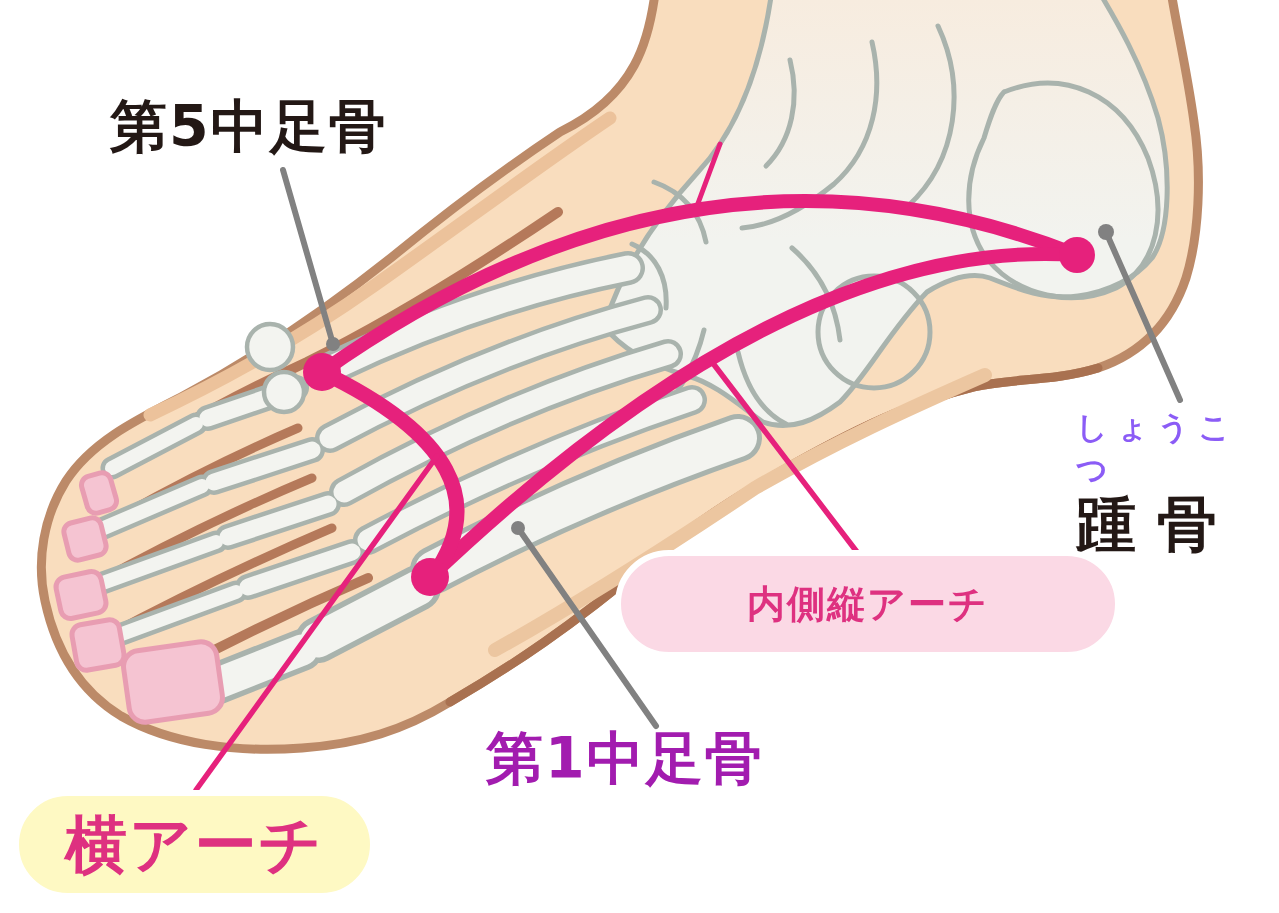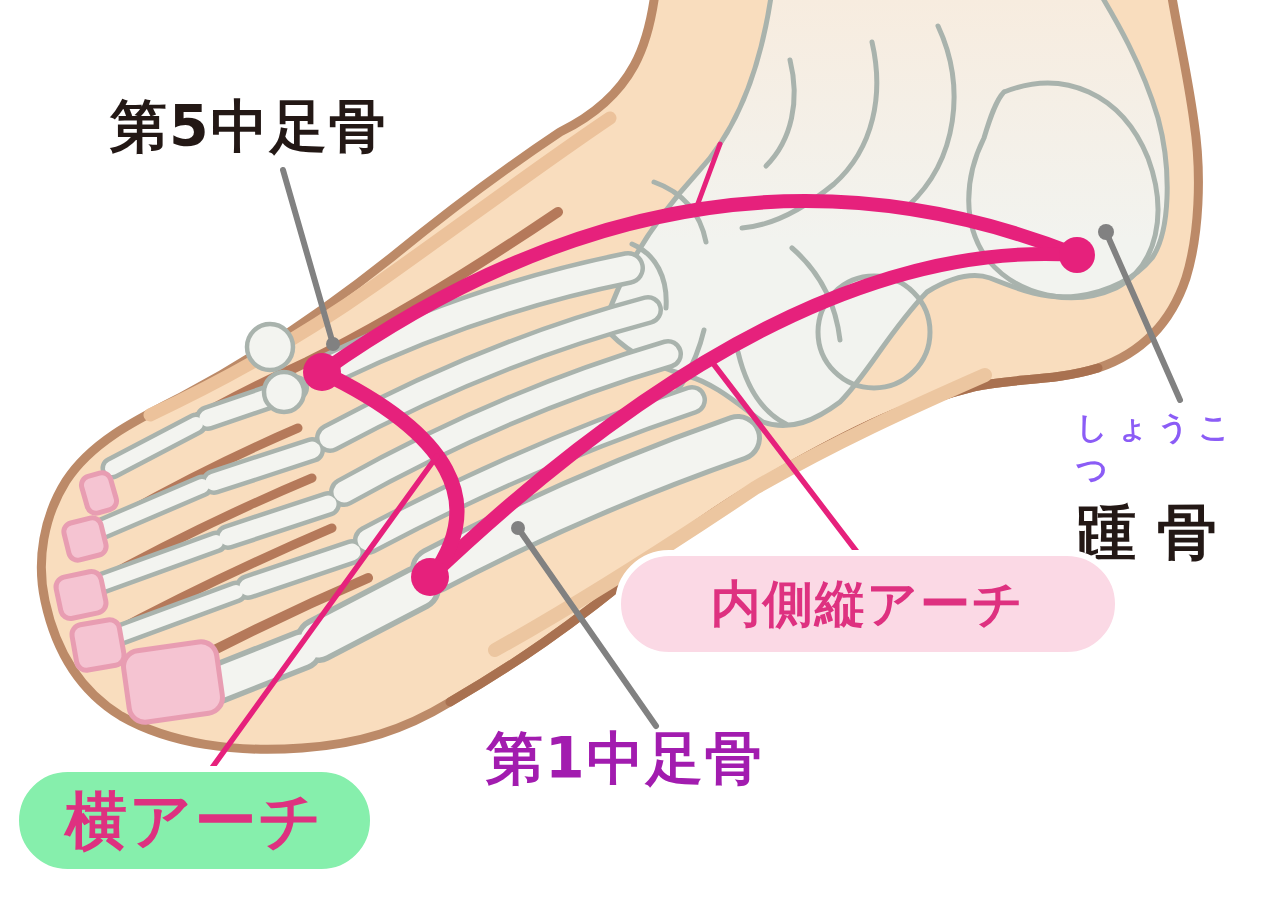--- a/index.html
+++ b/index.html
@@ -146,20 +146,20 @@
       <circle cx="1106" cy="232" r="8"></circle>
     </g>
   </svg>
 
   <div class="lbl" style="left: 110px; top: 97px; font-size: 57px; letter-spacing: 2px; color: rgb(35, 24, 21);">第5中足骨</div>
 
   <div class="lbl" style="left: 486px; top: 729px; font-size: 57px; letter-spacing: 2px; color: #a21caf;">第1中足骨</div>
 
   <div style="position:absolute;left:1076px;top:407px;width:200px;">
     <div class="furi" style="font-size: 31px; letter-spacing: 9px; color: #8b5cf6;">しょうこつ</div>
-    <div class="lbl" style="position: static; font-size: 60px; margin-top: 10px; color: rgb(35, 24, 21);">踵 骨</div>
+    <div class="lbl" style="position: static; font-size: 60px; margin-top: 2px; color: rgb(35, 24, 21);">踵 骨</div>
   </div>
 
 
-  <div class="pill" style="left: 615px; top: 550px; width: 506px; height: 108px; font-size: 50px; background-color: rgb(251, 217, 229); color: rgb(222, 49, 128);">内側縦アーチ</div>
+  <div class="pill" style="left: 615px; top: 550px; width: 506px; height: 108px; font-size: 38px; background-color: rgb(251, 217, 229); color: rgb(222, 49, 128);">内側縦アーチ</div>
 
-  <div class="pill" style="left: 13px; top: 766px; width: 363px; height: 109px; font-size: 62px; background-color: #86efac; color: rgb(222, 49, 128); text-align: right;">横アーチ</div>
+  <div class="pill" style="left: 13px; top: 790px; width: 363px; height: 109px; font-size: 62px; background-color: #fef9c3; color: rgb(222, 49, 128); text-align: right;">横アーチ</div>
 </div>
 
 </body></html>

